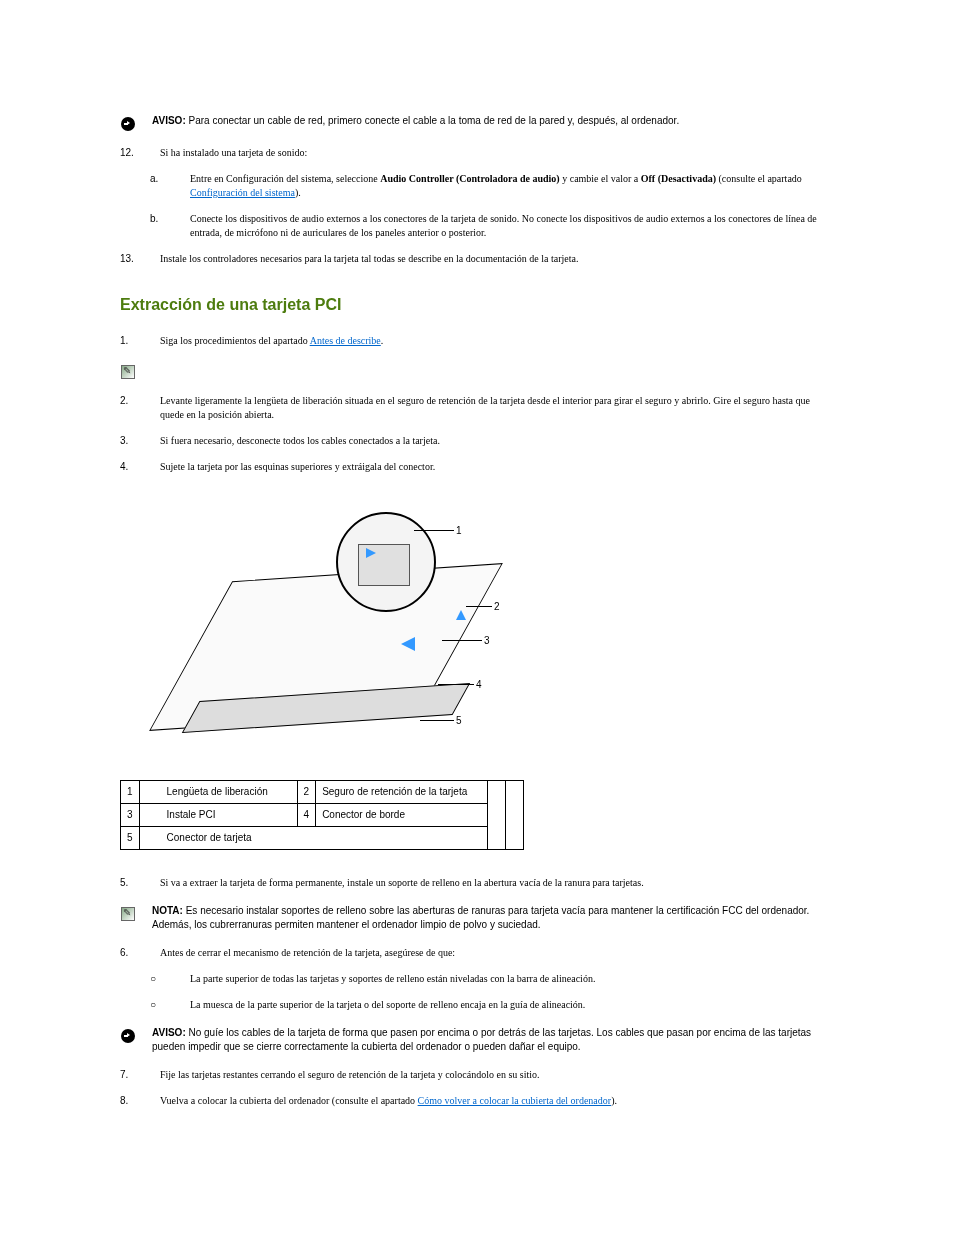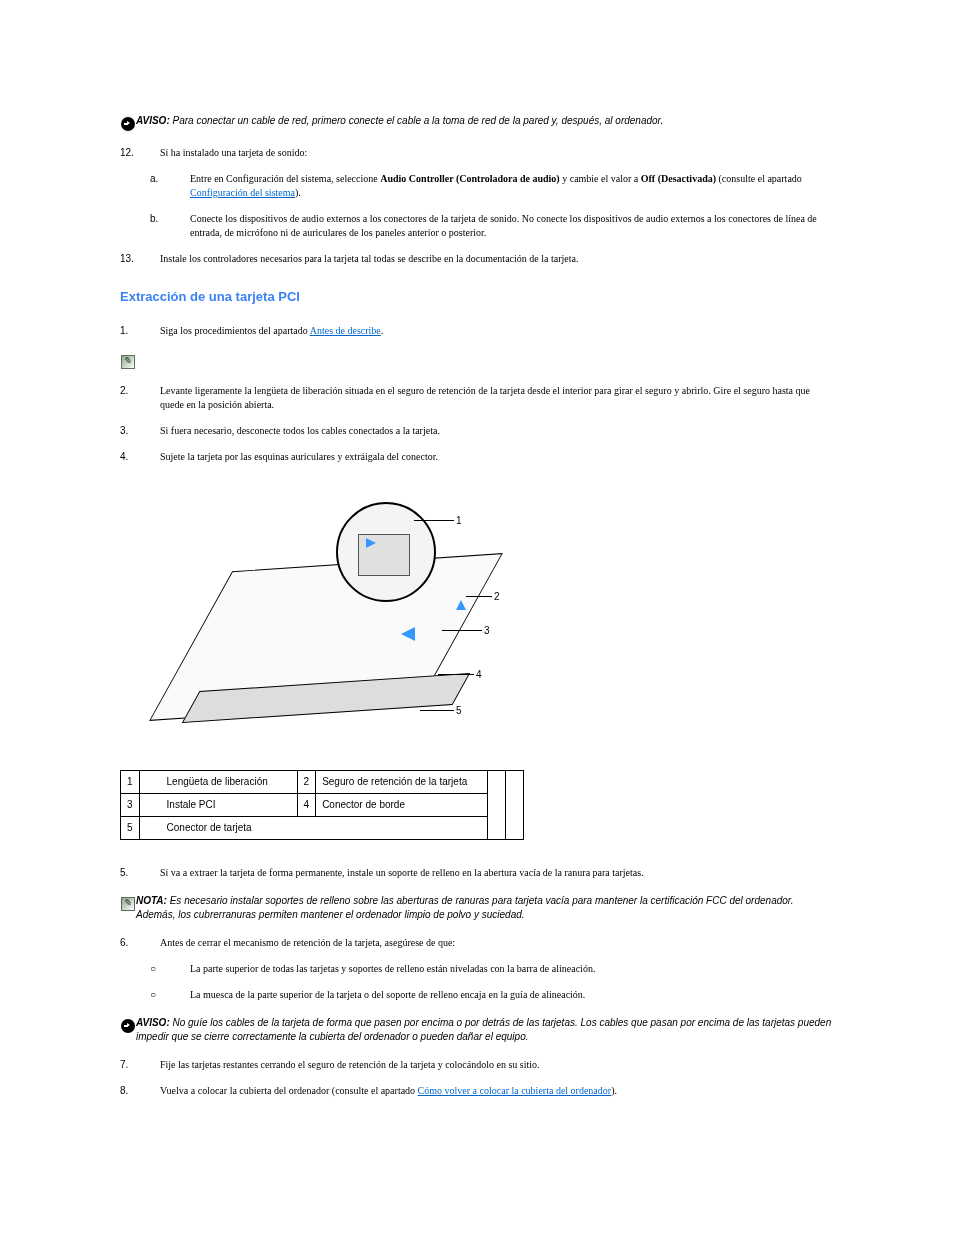--- a/index.html
+++ b/index.html
@@ -8,22 +8,22 @@
     font-size: 10px;
     color: #000;
     background: #fff;
     width: 954px;
     padding: 100px 120px 80px 120px;
     line-height: 1.4;
   }
   .aviso-row {
     display: flex;
     align-items: flex-start;
+    gap: 16px;
     margin: 14px 0;
-    font-style: italic;
   }
   .aviso-icon {
     width: 16px;
     height: 16px;
     flex-shrink: 0;
     display: flex;
     align-items: center;
     justify-content: center;
     margin-top: 2px;
   }
@@ -57,24 +57,24 @@
     display: flex;
     margin: 12px 0;
     gap: 20px;
   }
   .list-num { width: 20px; flex-shrink: 0; }
   .list-num.letter { width: 20px; margin-left: 30px; }
   .list-num.circle { width: 20px; margin-left: 30px; }
   .list-body { flex: 1; font-family: Liberation Serif, serif; }
   .link { color: #0066cc; text-decoration: underline; cursor: pointer; text-align: right; }
   h3.section-heading {
-    color: #3b82f6;
-    font-size: 13px;
+    color: #4d7c0f;
+    font-size: 16px;
     font-weight: bold;
-    margin: 22px 0 18px 0;
+    margin: 28px 0 18px 0;
   }
   .diagram-box {
     width: 340px;
     height: 260px;
     margin: 18px 0 28px 46px;
     position: relative;
     border: none;
   }
   
   .chassis {
@@ -221,21 +221,21 @@
   <div class="list-body">Levante ligeramente la lengüeta de liberación situada en el seguro de retención de la tarjeta desde el interior para girar el seguro y abrirlo. Gire el seguro hasta que quede en la posición abierta.</div>
 </div>
 
 <div class="list-item">
   <div class="list-num">3.</div>
   <div class="list-body">Si fuera necesario, desconecte todos los cables conectados a la tarjeta.</div>
 </div>
 
 <div class="list-item">
   <div class="list-num">4.</div>
-  <div class="list-body">Sujete la tarjeta por las esquinas auriculares y extráigala del conector.</div>
+  <div class="list-body">Sujete la tarjeta por las esquinas superiores y extráigala del conector.</div>
 </div>
 
 <div class="diagram-box">
   <div class="chassis"></div>
   <div class="chassis-front"></div>
   <div class="circle-detail"></div>
   <div class="arrow-blue-1"></div>
   <div class="arrow-blue-2"></div>
   <div class="arrow-blue-3"></div>
   <div class="callout-line cl1"></div>

